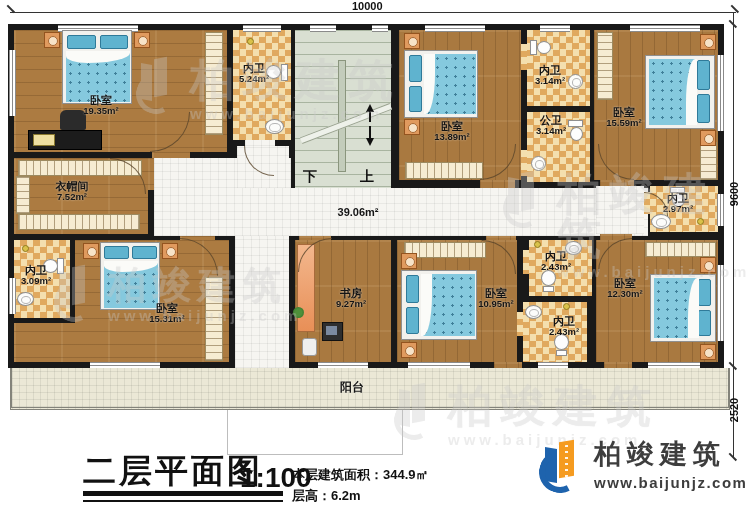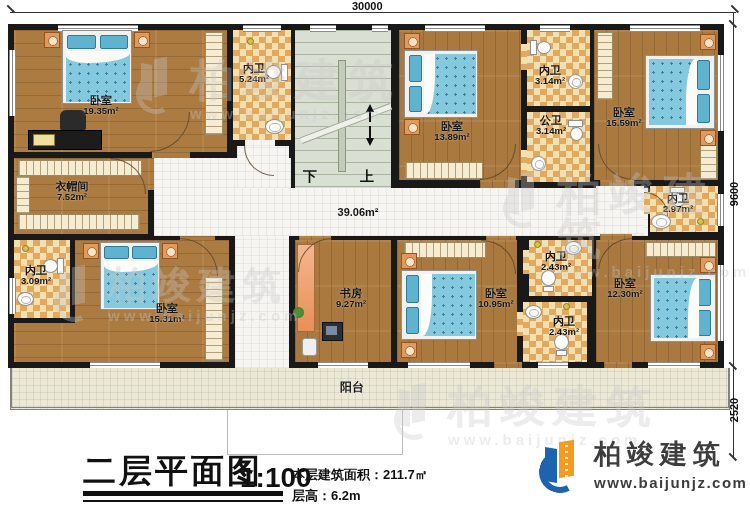--- a/index.html
+++ b/index.html
@@ -56,21 +56,21 @@
              border-bottom-color:#1e63ad;border-left-color:#1e63ad;border-radius:50%;transform:rotate(18deg);box-sizing:border-box;}
   .lgname{font-size:27px;font-weight:bold;color:#3d3d3d;letter-spacing:6px;line-height:1;}
   .lgurl{font-size:15px;font-weight:bold;color:#3d3d3d;letter-spacing:1.5px;line-height:1;}
 </style>
 </head>
 <body>
 
 <div class="abs" style="left:10px;top:12px;width:726px;height:1px;background:#333;"></div>
 <div class="abs" style="left:6px;top:8px;width:10px;height:1.5px;background:#333;transform:rotate(45deg);"></div>
 <div class="abs" style="left:730px;top:8px;width:10px;height:1.5px;background:#333;transform:rotate(45deg);"></div>
-<div class="abs dimt" style="left:352px;top:0px;">30000</div>
+<div class="abs dimt" style="left:352px;top:0px;">10000</div>
 <div class="abs" style="left:733px;top:13px;width:1px;height:445px;background:#333;"></div>
 <div class="abs" style="left:728px;top:23px;width:10px;height:1.5px;background:#333;transform:rotate(45deg);"></div>
 <div class="abs" style="left:728px;top:365px;width:10px;height:1.5px;background:#333;transform:rotate(45deg);"></div>
 <div class="abs" style="left:728px;top:456px;width:10px;height:1.5px;background:#333;transform:rotate(45deg);"></div>
 <div class="abs dimt" style="left:722px;top:188px;transform:rotate(-90deg);">9600</div>
 <div class="abs dimt" style="left:722px;top:404px;transform:rotate(-90deg);">2520</div>
 
 <div id="plan" class="abs"></div>
 
 <div class="abs tile" style="left:154px;top:158px;width:137px;height:78px;"></div>
@@ -374,21 +374,21 @@
     <div class="t1">柏竣建筑</div>
     <div class="t2">www.baijunjz.com</div>
   </div>
 </div>
 
 <div class="abs" style="left:83px;top:449px;font-size:33px;font-weight:bold;color:#111;letter-spacing:3px;">二层平面图</div>
 <div class="abs" style="left:83px;top:491px;width:200px;height:5px;background:#111;"></div>
 <div class="abs" style="left:83px;top:500px;width:200px;height:2px;background:#111;"></div>
 <div class="abs" style="left:240px;top:462px;font-size:28px;font-weight:bold;color:#111;">1:100</div>
 <div class="abs" style="left:292px;top:466px;font-size:13px;font-weight:bold;color:#111;white-space:nowrap;">
-  <span>本层建筑面积：</span><span>211.7㎡</span>
+  <span>本层建筑面积：</span><span>344.9㎡</span>
 </div>
 <div class="abs" style="left:292px;top:487px;font-size:13px;font-weight:bold;color:#111;white-space:nowrap;">
   <span>层高：</span><span>6.2m</span>
 </div>
 <div class="abs" style="left:540px;top:441px;display:flex;gap:8px;align-items:flex-start;">
   <div class="bjicon">
       <div class="a"></div>
       <div class="b"></div>
       <div class="c"></div>
     </div>

